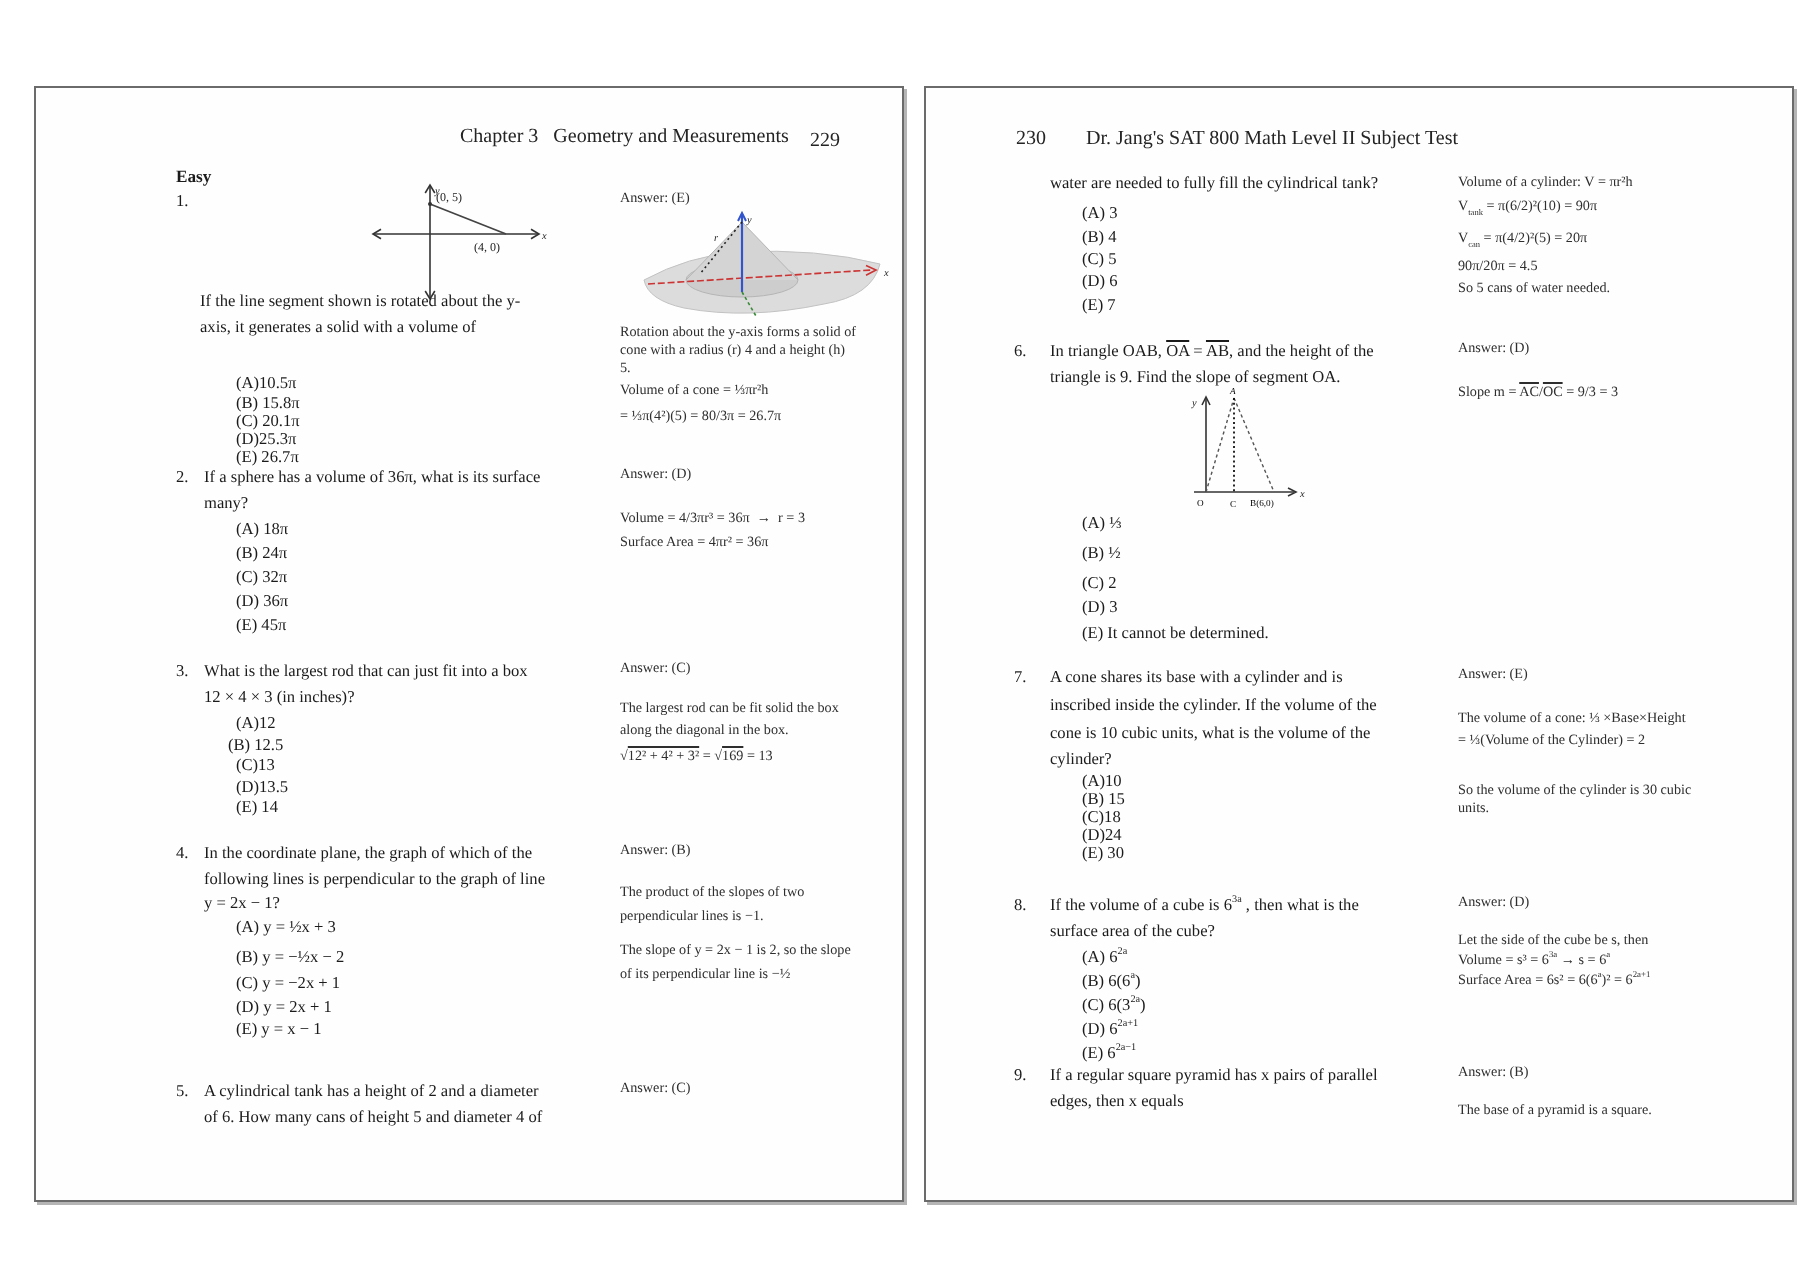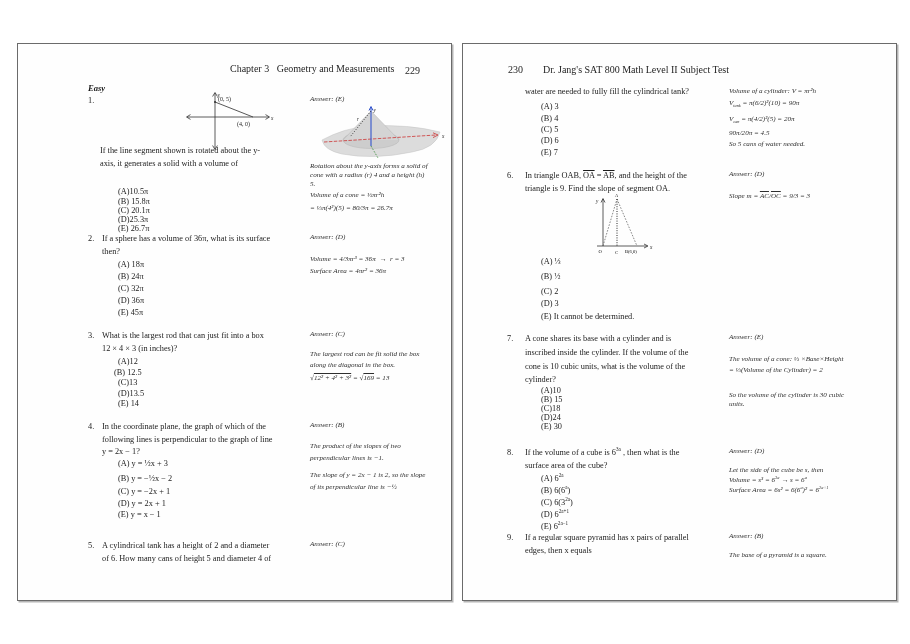--- a/index.html
+++ b/index.html
@@ -5,22 +5,22 @@
   html,body{margin:0;padding:0}
   body{width:910px;height:644px;background:#ffffff;position:relative;overflow:hidden;
        font-family:"Liberation Serif","DejaVu Serif",serif;}
   .page{position:absolute;top:43px;width:433px;height:556px;background:#fefefe;
         border:1px solid #6b6b6b;box-shadow:1.5px 1.5px 0 #b5b5b5;}
   #pageL{left:17px}
   #pageR{left:462px}
   .t{position:absolute;white-space:pre;color:#1b1b1b;line-height:1.1}
   .q{font-size:8.3px}
   .hdr{font-size:10px;color:#242424}
-  .easy{font-size:8.6px;font-weight:bold;font-style:italic}
-  .sol{font-size:7.1px;font-style:italic;color:#2e2e2e}
+  .easy{font-size:8.6px;font-weight:bold;}
+  .sol{font-size:7.1px;color:#2e2e2e}
   sup{font-size:.62em;vertical-align:super;line-height:0}
   sub{font-size:.6em;vertical-align:sub;line-height:0}
   .ol{text-decoration:overline}
   svg{position:absolute;overflow:visible}
   .figtxt{font-size:5.2px;font-style:italic;fill:#222}
   .figlbl{font-size:6px;fill:#222}
 </style>
 </head>
 <body>
 
@@ -69,21 +69,21 @@
     <text class="figtxt" x="128" y="34">x</text>
   </svg>
   <span class="t sol" style="left:292px;top:119px">Rotation about the y-axis forms a solid of</span>
   <span class="t sol" style="left:292px;top:128px">cone with a radius (r) 4 and a height (h)</span>
   <span class="t sol" style="left:292px;top:137px">5.</span>
   <span class="t sol" style="left:292px;top:148px">Volume of a cone = ⅓πr²h</span>
   <span class="t sol" style="left:292px;top:161px">= ⅓π(4²)(5) = 80/3π = 26.7π</span>
 
   <span class="t q" style="left:70px;top:190px">2.</span>
   <span class="t q" style="left:84px;top:190px">If a sphere has a volume of 36π, what is its surface</span>
-  <span class="t q" style="left:84px;top:203px">then?</span>
+  <span class="t q" style="left:84px;top:203px">many?</span>
   <span class="t q" style="left:100px;top:216px">(A) 18π</span>
   <span class="t q" style="left:100px;top:228px">(B) 24π</span>
   <span class="t q" style="left:100px;top:240px">(C) 32π</span>
   <span class="t q" style="left:100px;top:252px">(D) 36π</span>
   <span class="t q" style="left:100px;top:264px">(E) 45π</span>
   <span class="t sol" style="left:292px;top:190px">Answer: (D)</span>
   <span class="t sol" style="left:292px;top:212px">Volume = 4/3πr³ = 36π  →  r = 3</span>
   <span class="t sol" style="left:292px;top:224px">Surface Area = 4πr² = 36π</span>
 
   <span class="t q" style="left:70px;top:287px">3.</span>

